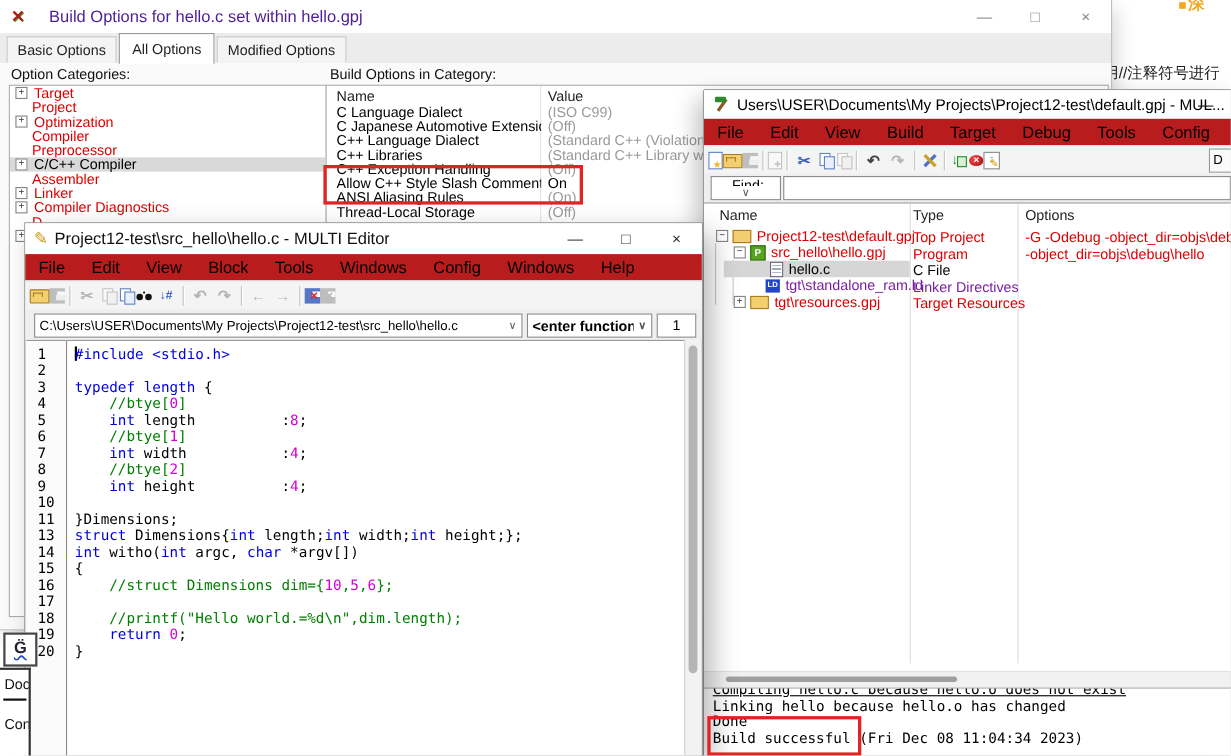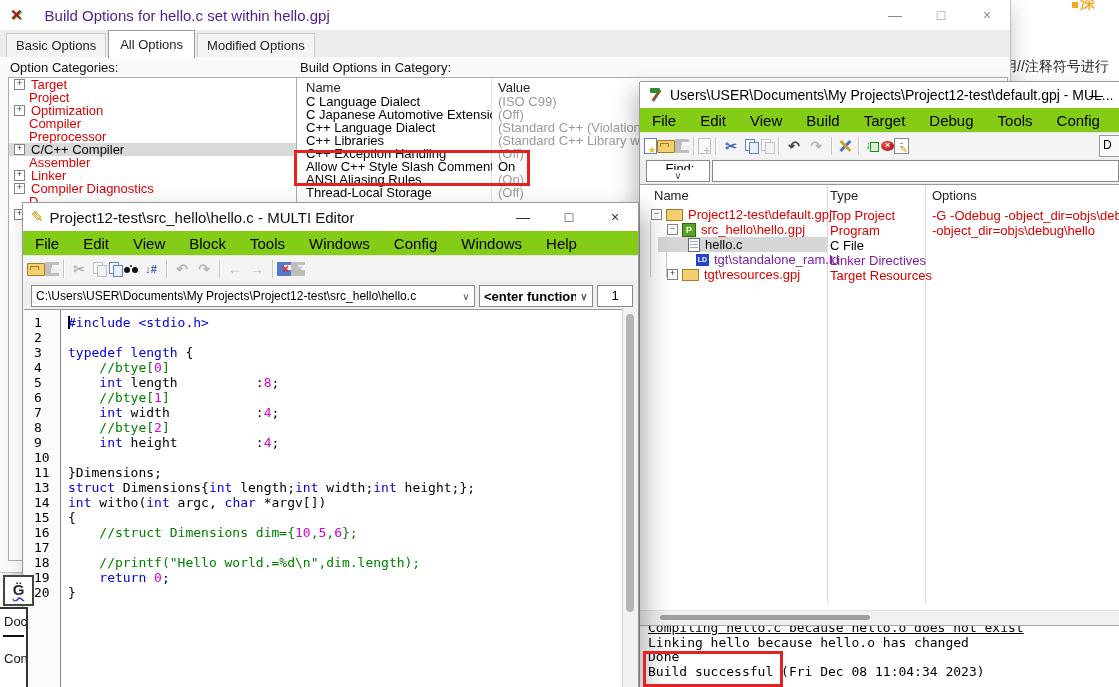--- a/index.html
+++ b/index.html
@@ -3,21 +3,21 @@
 <meta charset="utf-8">
 <style>
   html,body{margin:0;padding:0;background:#fff;}
   #screen{position:relative;width:1119px;height:687px;overflow:hidden;background:#fff;
           font-family:"Liberation Sans",sans-serif;color:#000;}
   .win{position:absolute;background:#f0f0f0;box-shadow:0 0 0 1px #b6b6b6,6px 10px 22px rgba(0,0,0,.22);}
   .titlebar{position:absolute;left:0;right:0;top:0;background:#fff;display:flex;align-items:center;overflow:hidden;}
   .titlebar .ttl{font-size:15px;white-space:nowrap;overflow:hidden;}
   .winbtns{position:absolute;top:0;right:0;height:100%;display:flex;align-items:center;}
   .winbtn{width:46px;text-align:center;font-size:14px;}
-  .menubar{position:absolute;left:0;right:0;display:flex;align-items:center;background:#84cc16;gap:0;overflow:hidden;}
+  .menubar{position:absolute;left:0;right:0;display:flex;align-items:center;background:#b91c1c;gap:0;overflow:hidden;}
   .menu-item{font-size:15px;padding:0 12px;white-space:nowrap;}
   .toolbar{position:absolute;left:0;right:0;background:#f4f4f4;border-top:1px solid #e2e2e2;border-bottom:1px solid #d5d5d5;display:flex;align-items:center;padding-left:4px;overflow:hidden;}
   .tsep{width:1px;height:18px;background:#c4c4c4;margin:0 4px;box-shadow:1px 0 0 #fff;}
   .tbi{position:relative;display:inline-flex;align-items:center;justify-content:center;width:22px;height:20px;font-size:14px;color:#3a5fbf;}
   .tbi.off{opacity:.42;filter:grayscale(1);}
   .ic-glyph{font-weight:bold;}
   .ic-glyph.goto{font-size:11px;}
   .ic-glyph.undo-dark{color:#444;}
   .ic-folder{width:16px;height:11px;background:#f3cf72;border:1px solid #a97d1e;border-radius:1px;align-self:center;}
   .ic-folder::before{content:"";position:absolute;top:2px;left:2px;width:7px;height:3px;background:#f3cf72;border:1px solid #a97d1e;border-bottom:none;}
@@ -333,21 +333,21 @@
             <div class="tr-name" style="left: 22px;">
               <span class="expander">−</span>
               <span class="ti ti-program">P</span>
               <span class="tr-label c-red">src_hello\hello.gpj</span>
             </div>
             <span class="tr-type c-red">Program</span>
             <span class="tr-opts c-red">-object_dir=objs\debug\hello</span>
           </div>
           <div class="tree-row">
             <div class="tr-sel"></div>
-            <div class="tr-name" style="left: 30px; text-align: right;">
+            <div class="tr-name" style="left: 42px; text-align: right;">
               <span class="exp-spacer"></span>
               <span class="ti ti-cfile"></span>
               <span class="tr-label c-black">hello.c</span>
             </div>
             <span class="tr-type c-black">C File</span>
           </div>
           <div class="tree-row">
             <div class="tr-name" style="left: 38px;">
               <span class="exp-spacer"></span>
               <span class="ti ti-ld">LD</span>

